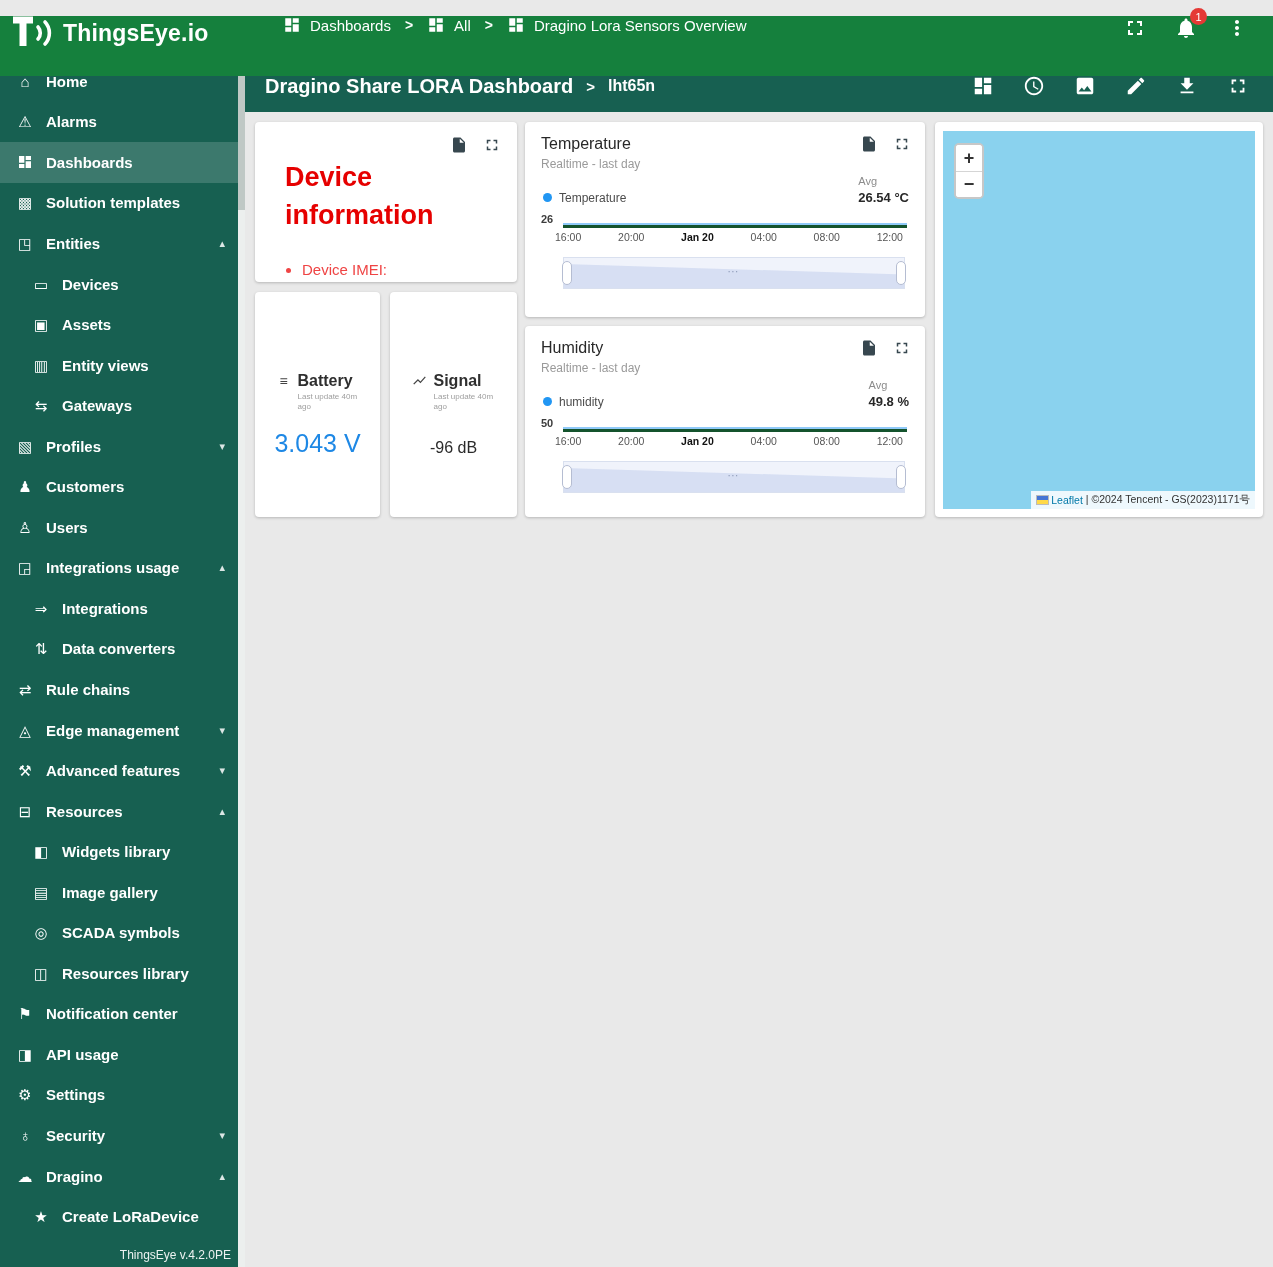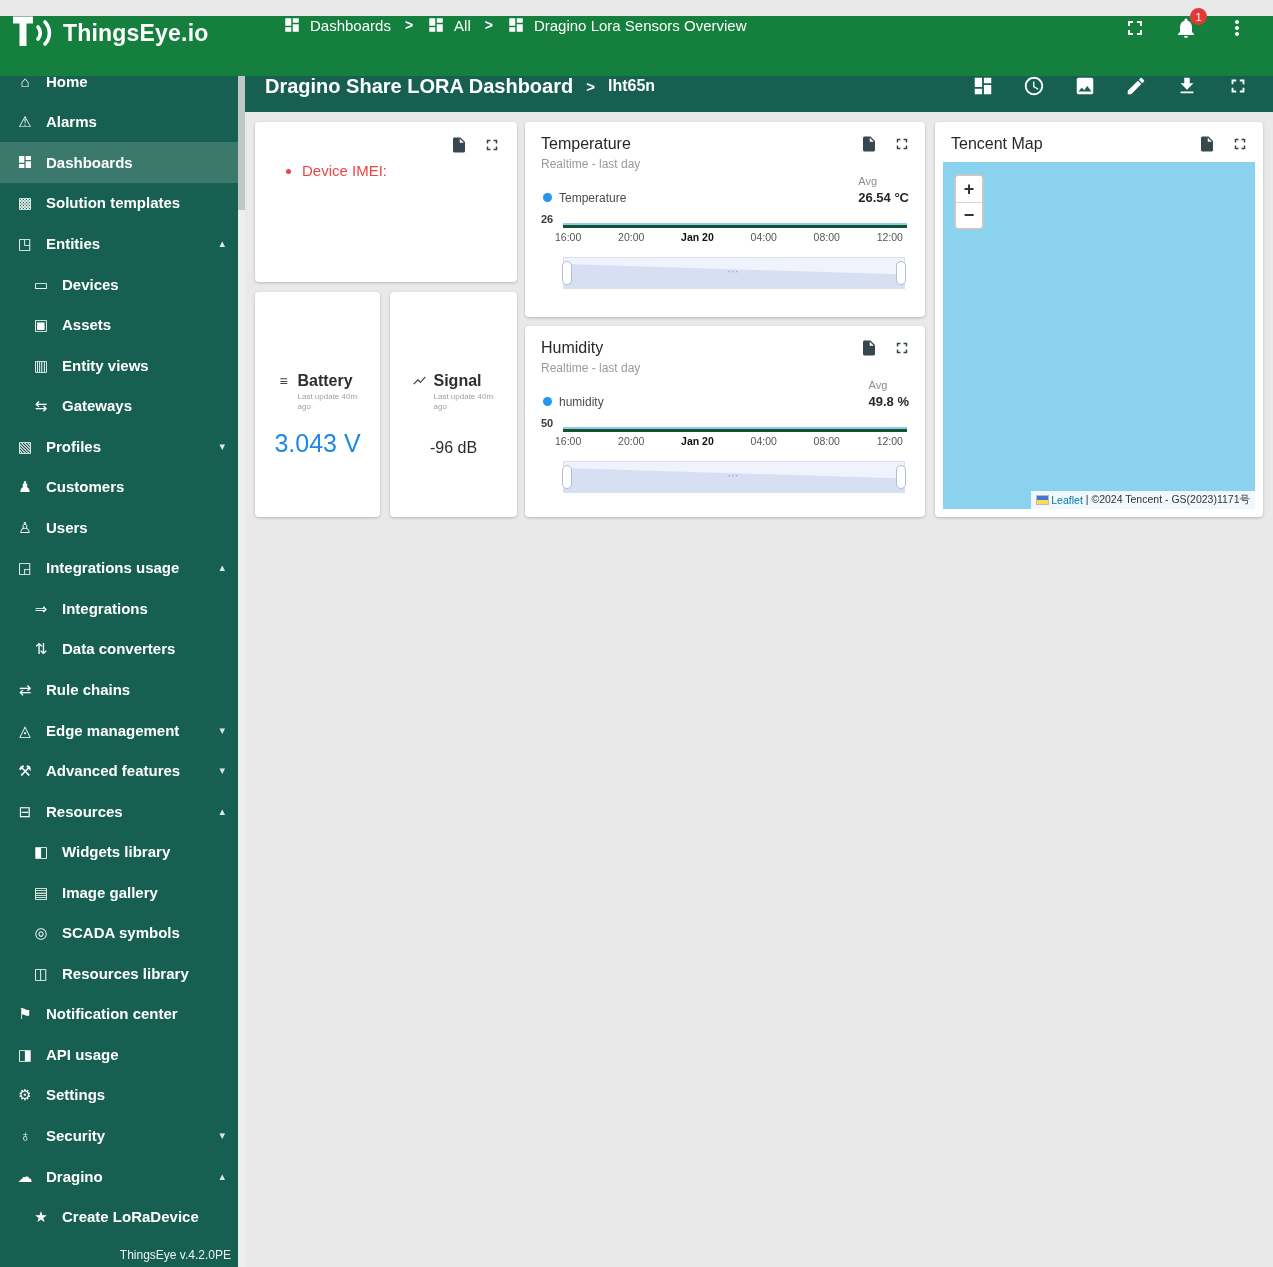--- a/index.html
+++ b/index.html
@@ -344,20 +344,21 @@
           <svg viewBox="0 0 24 24">
             <path d="M6 2c-1.1 0-1.99.9-1.99 2L4 20c0 1.1.89 2 1.99 2H18c1.1 0 2-.9 2-2V8l-6-6H6zm7 7V3.5L18.5 9H13z" fill="currentColor"></path>
           </svg>
         </span>
         <span class="act ico">
           <svg viewBox="0 0 24 24">
             <path d="M7 14H5v5h5v-2H7v-3zm-2-4h2V7h3V5H5v5zm12 7h-3v2h5v-5h-2v3zM14 5v2h3v3h2V5h-5z" fill="currentColor"></path>
           </svg>
         </span>
       </div>
+    <div class="d-title">Device information</div>
     <ul class="d-list">
       <li>Device IMEI:</li>
     </ul>
   </section>
 
   <section class="card value-card" style="left:10px;top:180px;width:125px;height:225px">
     <div class="v-head">
       <span class="v-ico ico">≡</span>
       <div class="v-meta">
         <div class="v-label">Battery</div>
@@ -470,35 +471,20 @@
     </div>
     <div class="navigator">
       <div class="nav-fill"></div>
       <div class="nav-handle left"></div>
       <div class="nav-handle right"></div>
       <span class="nav-grip">⋯</span>
     </div>
   </section>
 
   <section class="card map-card" style="left:690px;top:10px;width:328px;height:395px">
-    <div class="w-head">
-      <div class="w-title">Tencent Map</div>
-      <div class="w-actions">
-          <span class="act ico">
-            <svg viewBox="0 0 24 24">
-              <path d="M6 2c-1.1 0-1.99.9-1.99 2L4 20c0 1.1.89 2 1.99 2H18c1.1 0 2-.9 2-2V8l-6-6H6zm7 7V3.5L18.5 9H13z" fill="currentColor"></path>
-            </svg>
-          </span>
-          <span class="act ico">
-            <svg viewBox="0 0 24 24">
-              <path d="M7 14H5v5h5v-2H7v-3zm-2-4h2V7h3V5H5v5zm12 7h-3v2h5v-5h-2v3zM14 5v2h3v3h2V5h-5z" fill="currentColor"></path>
-            </svg>
-          </span>
-        </div>
-    </div>
     <div class="map-area">
       <div class="zoom">
         <button>+</button>
         <button>−</button>
       </div>
       <div class="attrib">
         <span class="flag"></span>
         <a>Leaflet</a>
         <span> | ©2024 Tencent - GS(2023)1171号</span>
       </div>

